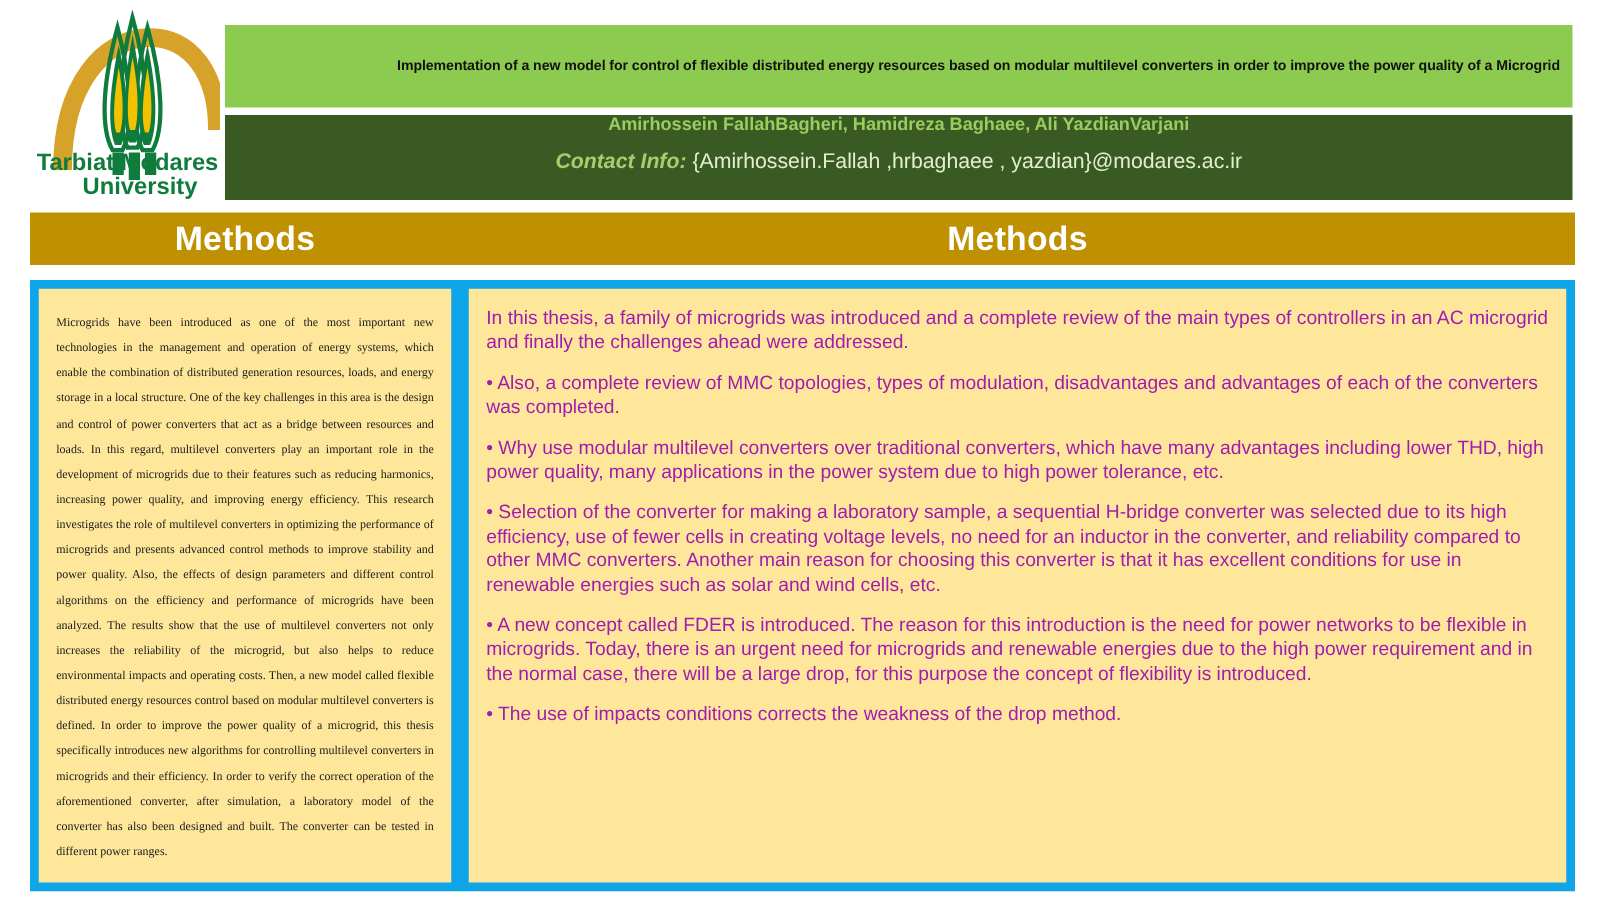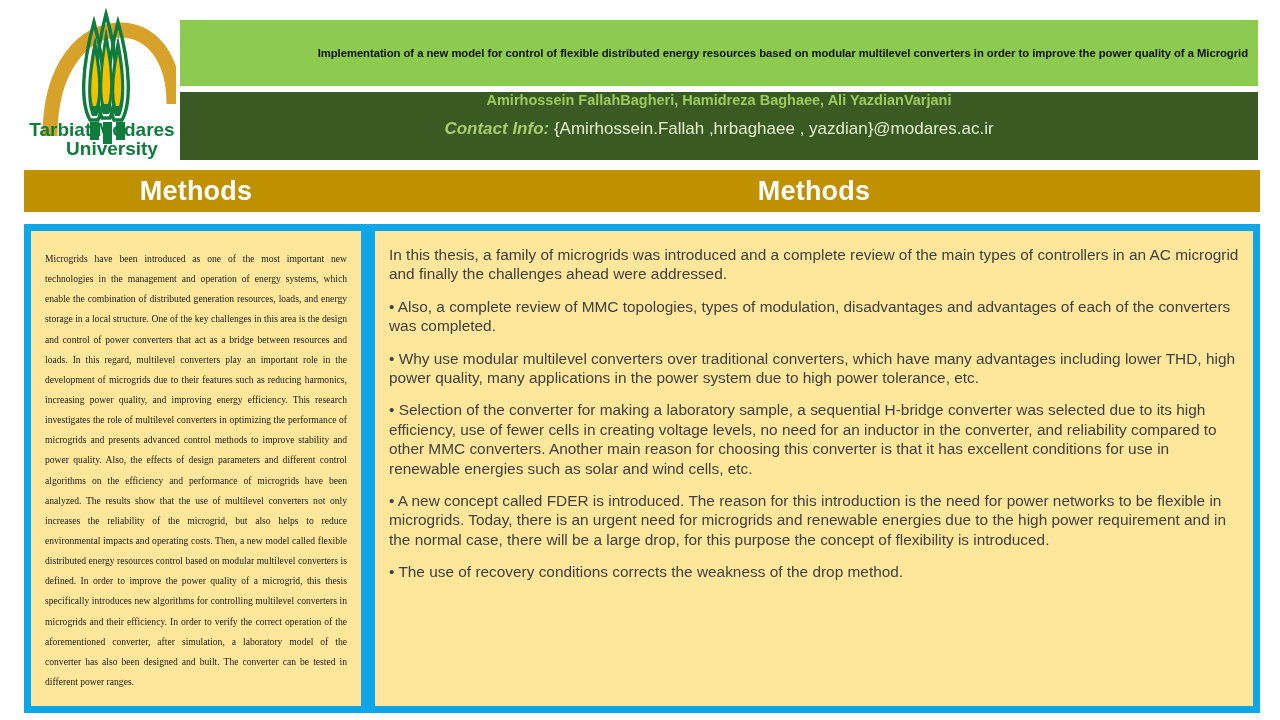--- a/index.html
+++ b/index.html
@@ -143,21 +143,21 @@
     text-align: justify;
     line-height: 2.1;
     margin: 0;
     hyphens: none;
   }
 
   
   .outcomes-body p {
     font-family: "Liberation Sans", sans-serif;
     font-size: 15.4px;
-    color: #404040;
+    color: #a21caf;
     line-height: 1.26;
     margin: 0 0 13px 0;
     text-align: left;
   }
   .outcomes-body p:last-child { margin-bottom: 0; }
 </style>
 </head>
 <body>
 
 <div class="header">
@@ -222,16 +222,16 @@
   <div class="section-head">
     <span class="section-title">Methods</span>
   </div>
   <div class="panel panel-outcomes">
     <div class="outcomes-body">
       <p>In this thesis, a family of microgrids was introduced and a complete review of the main types of controllers in an AC microgrid and finally the challenges ahead were addressed.</p>
       <p>• Also, a complete review of MMC topologies, types of modulation, disadvantages and advantages of each of the converters was completed.</p>
       <p>• Why use modular multilevel converters over traditional converters, which have many advantages including lower THD, high power quality, many applications in the power system due to high power tolerance, etc.</p>
       <p>• Selection of the converter for making a laboratory sample, a sequential H-bridge converter was selected due to its high efficiency, use of fewer cells in creating voltage levels, no need for an inductor in the converter, and reliability compared to other MMC converters. Another main reason for choosing this converter is that it has excellent conditions for use in renewable energies such as solar and wind cells, etc.</p>
       <p>• A new concept called FDER is introduced. The reason for this introduction is the need for power networks to be flexible in microgrids. Today, there is an urgent need for microgrids and renewable energies due to the high power requirement and in the normal case, there will be a large drop, for this purpose the concept of flexibility is introduced.</p>
-      <p>• The use of recovery conditions corrects the weakness of the drop method.</p>
+      <p>• The use of impacts conditions corrects the weakness of the drop method.</p>
     </div>
   </div>
 </div>
 
 </body></html>

